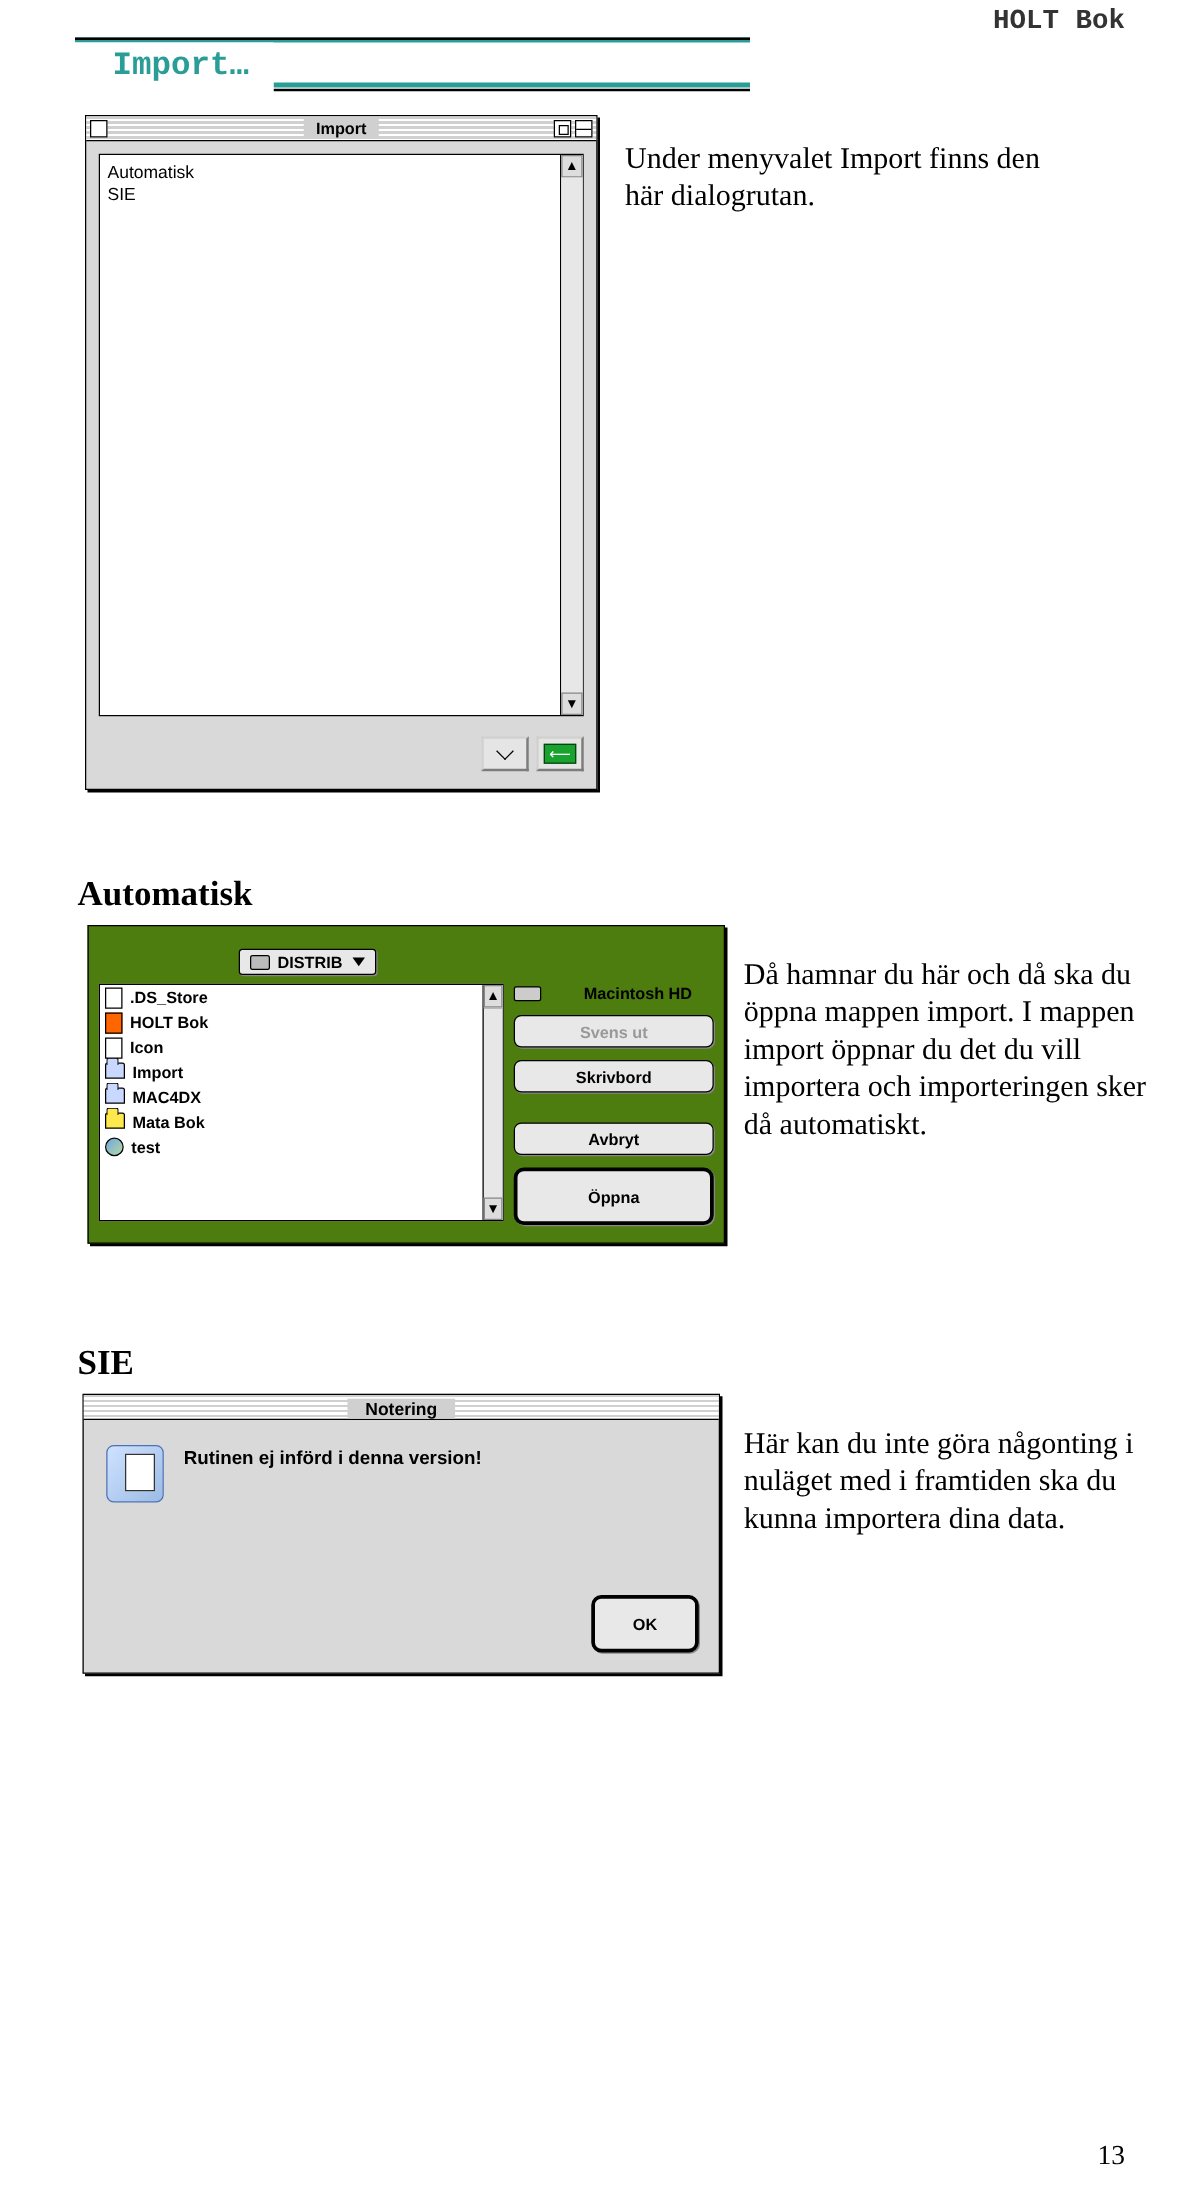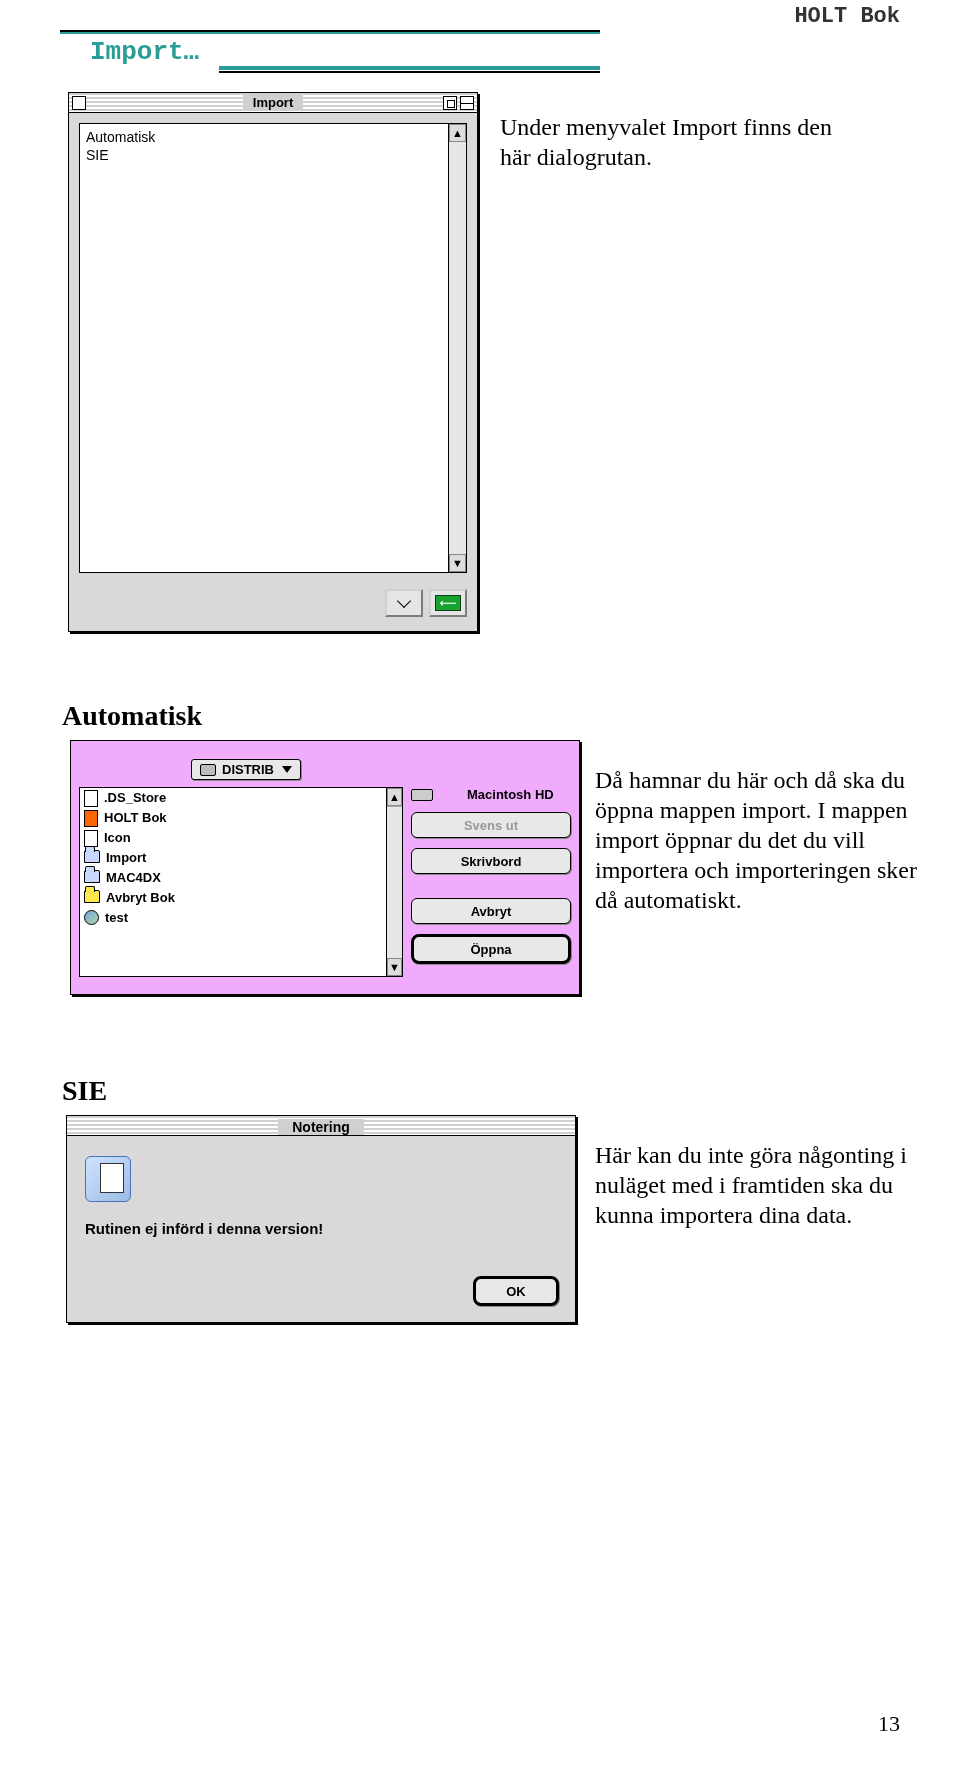--- a/index.html
+++ b/index.html
@@ -118,21 +118,21 @@
     margin-top:20px;
   }
 
   
   .heavy-heading{
     position:absolute;font-family:"Times New Roman",serif;font-weight:bold;font-size:28px;
   }
 
   
   .open-dialog{
-    position:absolute;background:#f0abfc;border:1px solid #000;
+    position:absolute;background:#4d7c0f;border:1px solid #000;
     box-shadow:2px 2px 0 #000;
   }
   .od-popup{
     margin:10px auto 4px;display:inline-flex;align-items:center;
     border:1px solid #000;background:#e8e8e8;border-radius:3px;
     padding:2px 8px;font-family:Verdana,Arial,sans-serif;font-size:13px;font-weight:bold;
     box-shadow:1px 1px 0 #888;position:absolute;top:8px;left:120px;
   }
   .od-popup .hd-icon{
     width:16px;height:12px;border:1px solid #000;border-radius:2px;background:#bbb;margin-right:6px;display:inline-block;
@@ -155,34 +155,34 @@
   .sb2-section{flex:1;border-top:1px solid #aaa;}
   .od-right{width:160px;display:flex;flex-direction:column;gap:10px;}
   .hd-label{display:flex;align-items:center;font-family:Verdana,Arial,sans-serif;font-size:13px;gap:28px;}
   .hd-label .hd-icon-b{width:22px;height:12px;border:1px solid #000;border-radius:2px;background:#ccc;margin-right:6px;}
   .mac-button{
     border:1px solid #000;border-radius:6px;background:#e8e8e8;
     font-family:Verdana,Arial,sans-serif;font-size:13px;font-weight:bold;
     height:26px;display:flex;align-items:center;justify-content:center;
     box-shadow:1px 1px 0 #888;
   }
-  .mac-button.default{border:3px solid #000;border-radius:8px;height:30px;}
+  .mac-button.default{border:3px solid #000;border-radius:8px;height:46px;}
   .mac-button.dim{color:#999;}
 
   
   .note-dialog{
     position:absolute;background:#d9d9d9;border:1px solid #000;
     box-shadow:2px 2px 0 #000;
   }
   .note-titlebar{
     height:20px;background:repeating-linear-gradient(to bottom,#d0d0d0 0 2px,#fff 2px 4px);
     display:flex;align-items:flex-end;justify-content:center;border-bottom:1px solid #000;
   }
   .note-titlebar span{background:#d0d0d0;padding:0 14px;font-family:Verdana,Arial,sans-serif;font-size:14px;font-weight:bold;}
-  .note-body{display:flex;padding:20px 18px;gap:16px;height:140px;flex-direction:column;}
+  .note-body{display:flex;padding:20px 18px;gap:16px;height:140px;}
   .note-icon{
     width:46px;height:46px;border:1px solid #4a72b8;border-radius:6px;background:linear-gradient(135deg,#cfe2ff,#9bbce6);
     position:relative;flex-shrink:0;
   }
   .note-icon::before{content:"";position:absolute;right:6px;top:6px;width:22px;height:28px;background:#fff;border:1px solid #333;}
   .note-text{font-family:Verdana,Arial,sans-serif;font-size:15px;font-weight:bold;line-height:22px;}
   .note-foot{display:flex;justify-content:flex-end;padding:0 16px 16px;}
   .ok-btn{min-width:86px;}
 
   .pagenum{
@@ -262,21 +262,21 @@
         <div class="row">
             <span class="folder-icon"></span>
             <span style="font-weight:bold">Import</span>
           </div>
         <div class="row">
             <span class="folder-icon"></span>
             <span style="font-weight:bold">MAC4DX</span>
           </div>
         <div class="row">
             <span class="folder-icon yellow"></span>
-            <span style="font-weight:bold">Avbryt Bok</span>
+            <span style="font-weight:bold">Mata Bok</span>
           </div>
         <div class="row">
             <span class="globe-icon"></span>
             <span style="font-weight:bold">test</span>
           </div>
       </div>
       <div class="scrollbar2">
         <div class="sb-btn">
             <span class="sb-arrow">▲</span>
           </div>

